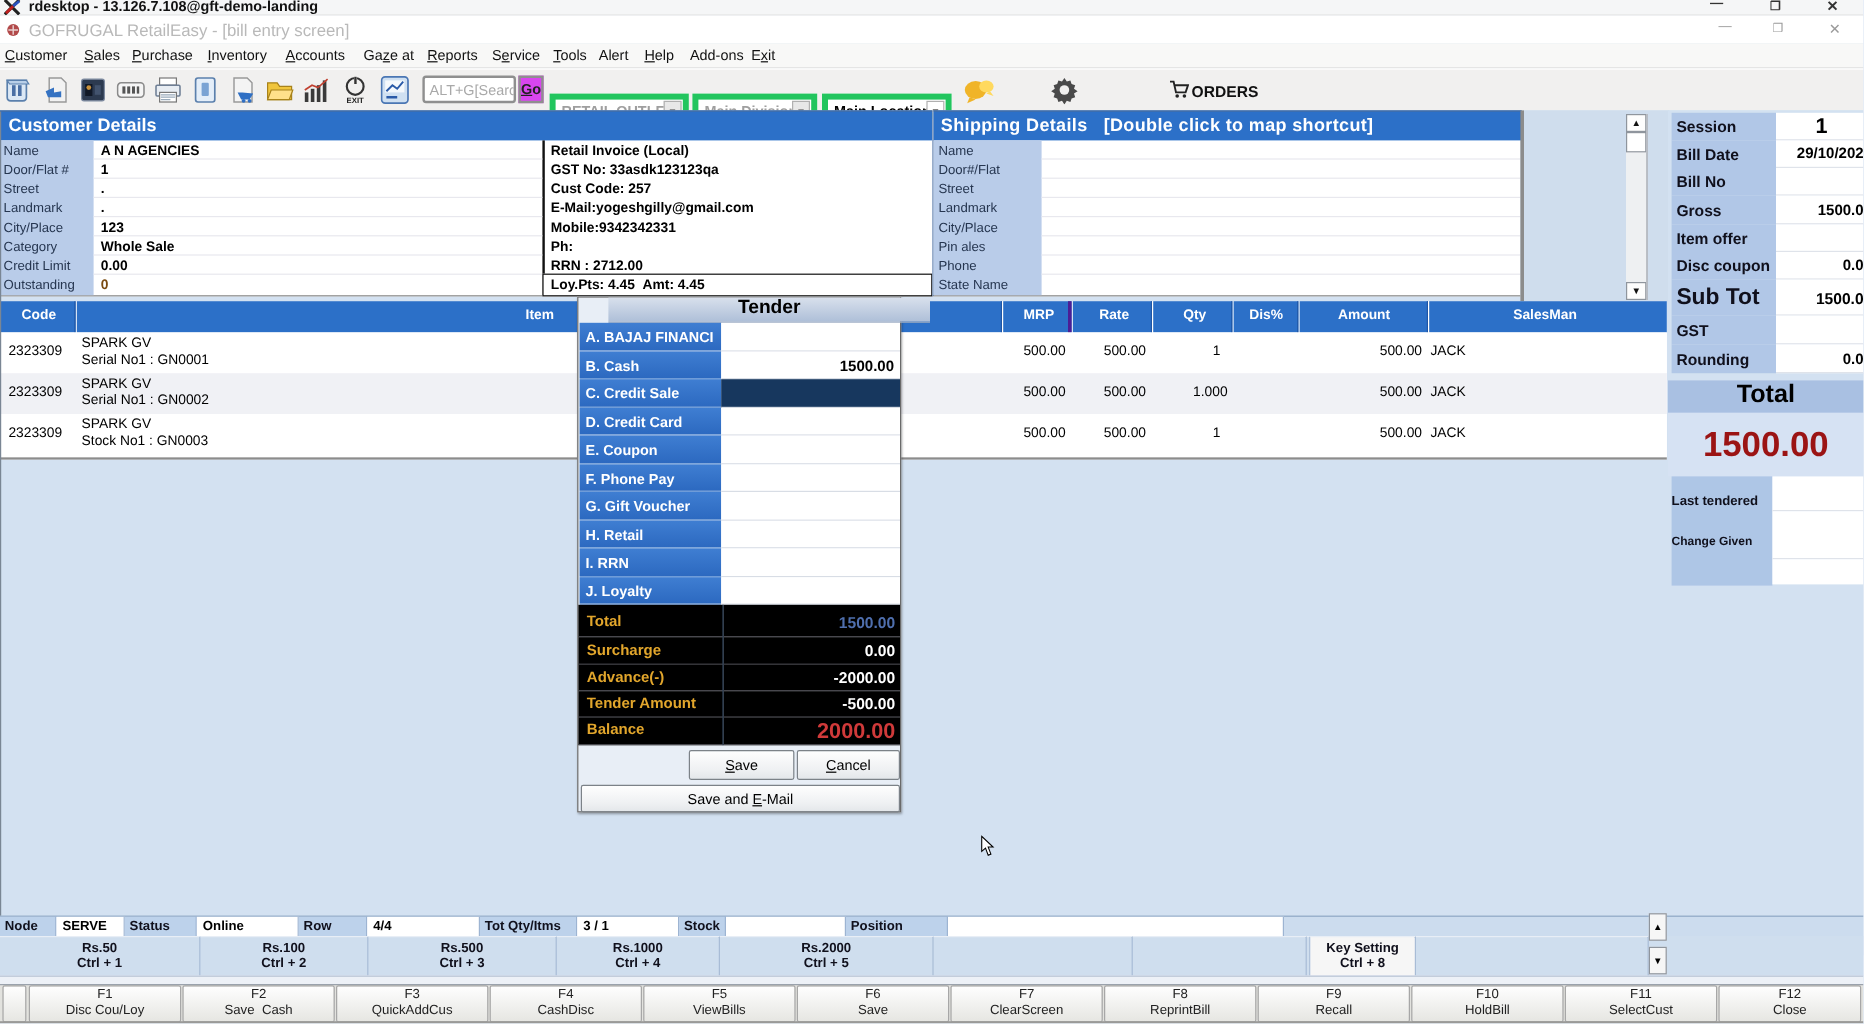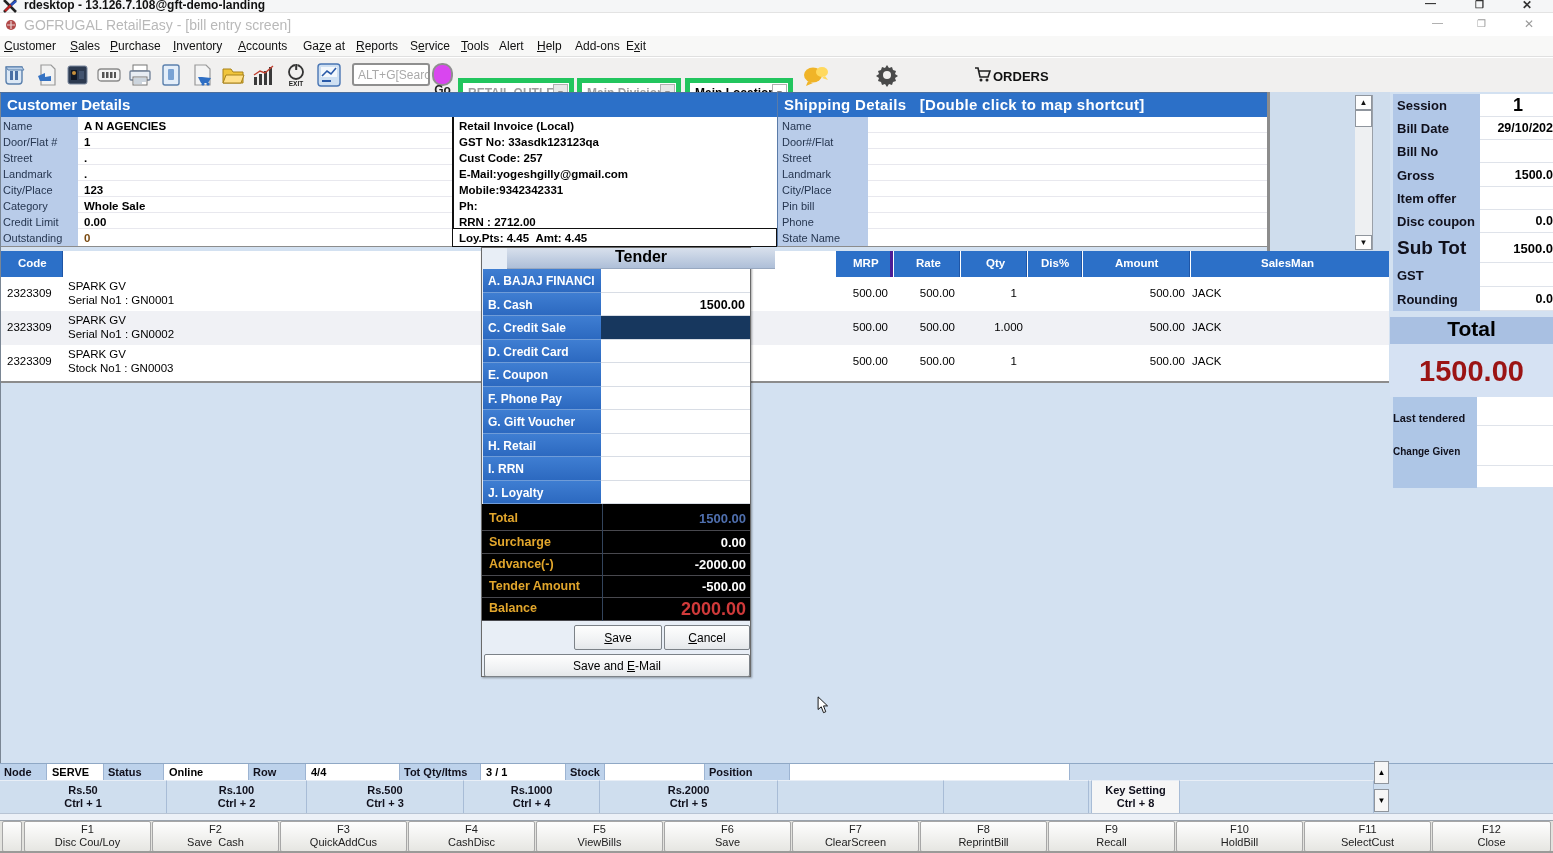--- a/index.html
+++ b/index.html
@@ -159,21 +159,21 @@
         <rect x="11.2" y="1" width="2" height="6" fill="#333"></rect>
         <text x="12" y="23" font-size="6.5" text-anchor="middle" font-weight="bold" fill="#222">EXIT</text>
       </svg>
     <svg class="ticon" style="left:317px" viewBox="0 0 24 24">
         <rect x="1" y="1" width="22" height="22" rx="3" fill="#cfe0f2" stroke="#4a76b4" stroke-width="1.4"></rect>
         <rect x="4" y="4" width="16" height="10" fill="#f4f8fc"></rect>
         <path d="M5 13l5-5 4 3 5-6" stroke="#2a5aa8" stroke-width="1.6" fill="none"></path>
         <path d="M5 18h9" stroke="#2a5aa8" stroke-width="2"></path>
       </svg>
     <div class="abs" style="left:352px;top:5px;width:78px;height:23px;background:#fff;border:2px solid #8f8f8f;border-radius:3px;font-size:12px;color:#a9a9a9;padding:3px 0 0 4px;white-space:nowrap;overflow:hidden">ALT+G[Search</div>
-    <div class="abs" style="left:432px;top:5px;width:21px;height:23px;background:#d946ef;border:2px solid #8f8f8f;border-radius:10px;font-size:12px;font-weight:bold;color:#222;text-align:center;padding-top:18px"><u>G</u>o</div>
+    <div class="abs" style="left:432px;top:5px;width:21px;height:23px;background:#d946ef;border:2px solid #8f8f8f;border-radius:0;font-size:12px;font-weight:bold;color:#222;text-align:center;padding-top:2px"><u>G</u>o</div>
     <div class="combo" style="left:458px;width:116px;color:#9f9f9f">
         <span class="cv">RETAIL OUTLET</span>
         <span class="ca">▼</span>
       </div>
     <div class="combo" style="left:577px;width:104px;color:#9f9f9f">
         <span class="cv">Main Division</span>
         <span class="ca">▼</span>
       </div>
     <div class="combo" style="left:685px;width:108px;color:#000">
         <span class="cv">Main Location</span>
@@ -235,21 +235,21 @@
     <div class="val" style="left:459px;top:140px">Loy.Pts: 4.45&nbsp;&nbsp;Amt: 4.45</div>
   </div>
   <div id="shippanel" class="abs" style="left:777px;top:92px;width:490px;height:155px;background:#fff;border-left:1px solid #5a7ba8;border-bottom:1px solid #8c8c8c">
     <div class="phead" style="left:0;top:0;width:490px;height:25px;padding:3px 0 0 6px;letter-spacing:0.3px">Shipping Details&nbsp;&nbsp;&nbsp;[Double click to map shortcut]</div>
     <div class="lblcol" style="left:0;top:25px;width:90px;height:129px"></div>
     <div class="lbl" style="left:4px;top:28px">Name</div>
       <div class="lbl" style="left:4px;top:44px">Door#/Flat</div>
       <div class="lbl" style="left:4px;top:60px">Street</div>
       <div class="lbl" style="left:4px;top:76px">Landmark</div>
       <div class="lbl" style="left:4px;top:92px">City/Place</div>
-      <div class="lbl" style="left:4px;top:108px">Pin bill</div>
+      <div class="lbl" style="left:4px;top:108px">Pin ales</div>
       <div class="lbl" style="left:4px;top:124px">Phone</div>
       <div class="lbl" style="left:4px;top:140px">State Name</div>
     <div class="rowline" style="left:90px;top:40px;width:400px"></div>
       <div class="rowline" style="left:90px;top:56px;width:400px"></div>
       <div class="rowline" style="left:90px;top:72px;width:400px"></div>
       <div class="rowline" style="left:90px;top:88px;width:400px"></div>
       <div class="rowline" style="left:90px;top:104px;width:400px"></div>
       <div class="rowline" style="left:90px;top:120px;width:400px"></div>
       <div class="rowline" style="left:90px;top:136px;width:400px"></div>
   </div>
@@ -284,20 +284,23 @@
     <div class="abs" style="left:3px;top:305px;width:84px;height:91px;background:#aec6e6"></div>
     <div class="abs" style="left:3px;top:320px;font-size:11px;font-weight:bold;color:#10101c">Last tendered</div>
     <div class="abs" style="left:3px;top:354px;font-size:10px;font-weight:bold;color:#10101c">Change Given</div>
     <div class="abs" style="left:87px;top:305px;width:76px;height:29px;background:#fff;border-bottom:1px solid #dfe3ea"></div>
     <div class="abs" style="left:87px;top:334px;width:76px;height:40px;background:#fff;border-bottom:1px solid #dfe3ea"></div>
     <div class="abs" style="left:87px;top:374px;width:76px;height:21px;background:#fff"></div>
   </div>
   <div id="itemtable" class="abs">
     <div class="th" style="left:0;width:63px;border-right:1px solid #1f55a5">
         <span style="left:18px">Code</span>
+      </div>
+    <div class="th" style="left:64px;width:771px;border-right:1px solid #1f55a5">
+        <span style="left:374px">Item</span>
       </div>
     <div class="th" style="left:836px;width:57px;border-right:3px solid #4c1d95">
         <span style="left:17px">MRP</span>
       </div>
     <div class="th" style="left:894px;width:66px;border-right:1px solid #1f55a5">
         <span style="left:22px">Rate</span>
       </div>
     <div class="th" style="left:961px;width:66px;border-right:1px solid #1f55a5">
         <span style="left:25px">Qty</span>
       </div>

